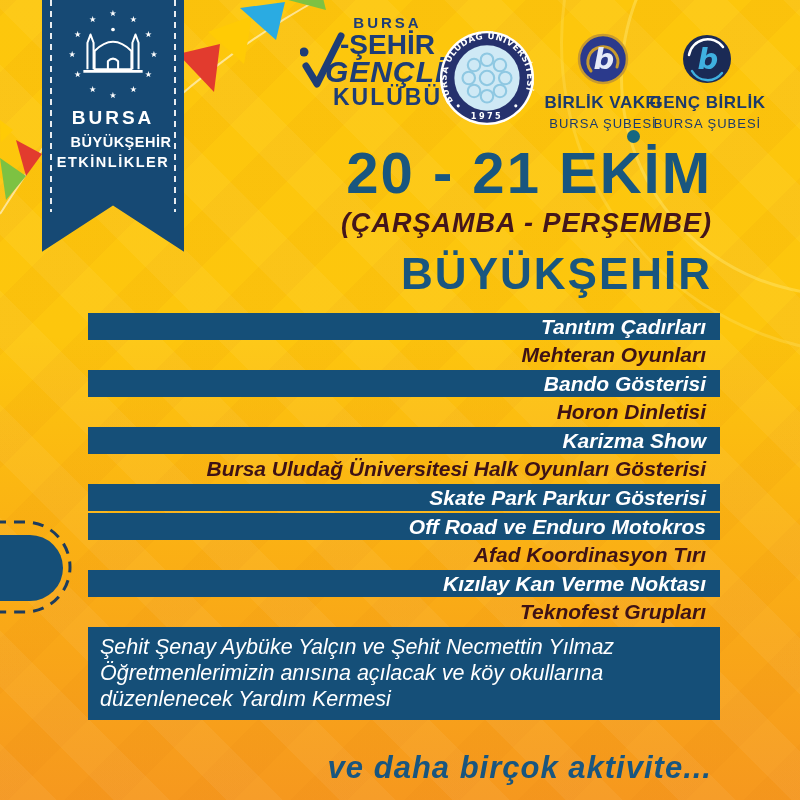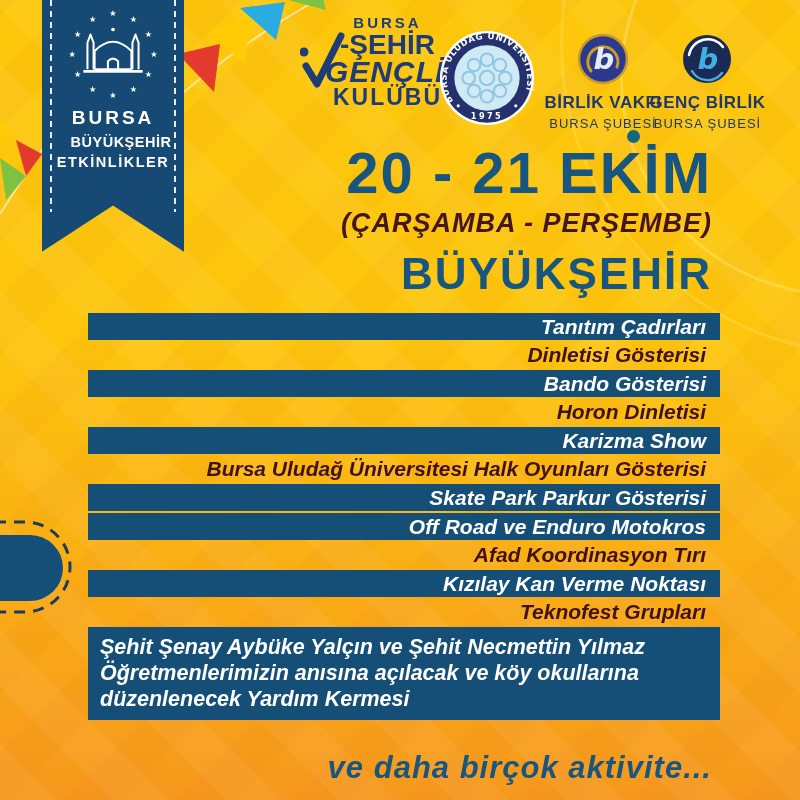--- a/index.html
+++ b/index.html
@@ -61,21 +61,21 @@
   .days{font-size:27px;font-weight:bold;font-style:italic;color:#43161B;letter-spacing:1px;margin-top:5px;}
   .heading{font-size:44px;font-weight:bold;color:#19567F;letter-spacing:2px;margin-top:10px;}
 
   
   .events{position:absolute;left:88px;top:313px;width:632px;}
   .row{box-sizing:border-box;width:100%;text-align:right;padding-right:14px;
     font-style:italic;font-weight:bold;font-size:21px;margin-bottom:2px;padding-left:32px;}
   .row.bar{height:27px;line-height:27px;background:#154F78;color:#fff;}
   .row.plain{height:26px;line-height:26px;color:#3E1216;}
   .bigbar{box-sizing:border-box;width:100%;background:#154F78;color:#fff;
-    font-style:italic;font-weight:bold;font-size:21.5px;line-height:26px;
+    font-style:italic;font-weight:normal;font-size:21.5px;line-height:26px;
     padding:7px 14px 8px 12px;text-align:left;}
 
   .footer-note{position:absolute;right:88px;top:750px;font-size:31px;font-weight:bold;
     font-style:italic;color:#19567F;letter-spacing:1px;}
 
   svg text{font-family:"DejaVu Sans",sans-serif;}
 </style>
 </head>
 <body>
 
@@ -196,21 +196,21 @@
   </div>
 
   <div class="title-block">
     <div class="dates">20 - 21 EKİM</div>
     <div class="days">(ÇARŞAMBA - PERŞEMBE)</div>
     <div class="heading">BÜYÜKŞEHİR</div>
   </div>
 
   <div class="events">
     <div class="row bar">Tanıtım Çadırları</div>
-    <div class="row plain">Dinletisi Gösterisi</div>
+    <div class="row plain">Mehteran Oyunları</div>
     <div class="row bar">Bando Gösterisi</div>
     <div class="row plain">Horon Dinletisi</div>
     <div class="row bar">Karizma Show</div>
     <div class="row plain">Bursa Uludağ Üniversitesi Halk Oyunları Gösterisi</div>
     <div class="row bar">Skate Park Parkur Gösterisi</div>
     <div class="row bar">Off Road ve Enduro Motokros</div>
     <div class="row plain">Afad Koordinasyon Tırı</div>
     <div class="row bar">Kızılay Kan Verme Noktası</div>
     <div class="row plain">Teknofest Grupları</div>
     <div class="bigbar">

